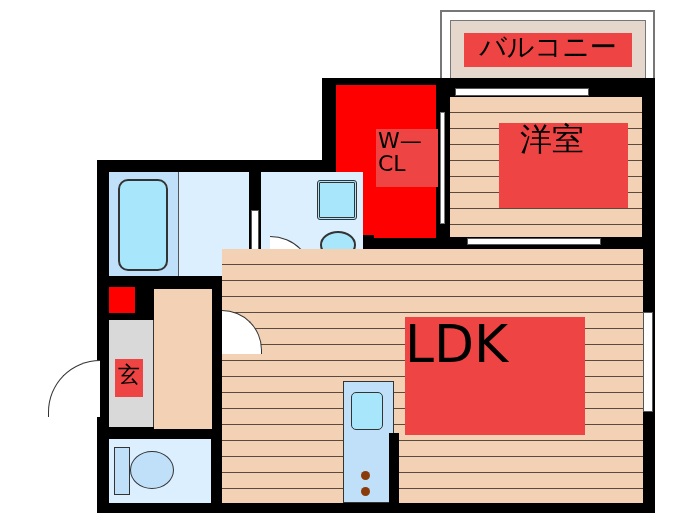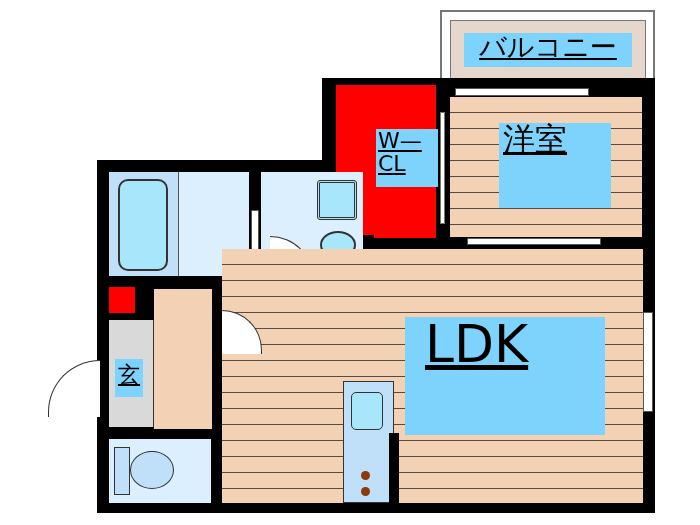--- a/index.html
+++ b/index.html
@@ -1,20 +1,20 @@
 <!DOCTYPE html>
 <html><head>
 <meta charset="utf-8">
 <style>
   html, body { margin:0; padding:0; background:#ffffff; }
   body { width:700px; height:525px; position:relative; overflow:hidden; font-family:"DejaVu Sans", sans-serif; }
   .abs { position:absolute; box-sizing:border-box; }
   .wall { background:#000; }
   .floor { background: repeating-linear-gradient(to bottom, #f2d1b4 0px, #f2d1b4 15px, #5a4a40 15px, #5a4a40 16px); }
-  .label { background:#7dd3fc; color:#000; position:absolute; line-height:1.05;text-decoration:underline; }
+  .label { background:#ef4444; color:#000; position:absolute; line-height:1.05; }
   .wet { background:#dcefff; }
 </style>
 </head>
 <body>
 
 <div>
 
   <div class="abs" style="left:440px;top:10px;width:215px;height:85px;border:2px solid #777;background:#fff;"></div>
   <div class="abs" style="left:450px;top:20px;width:196px;height:66px;background:#e5d7cc;border:1px solid #777;"></div>
   <div class="label" style="left:464px;top:33px;width:168px;height:34px;font-size:27px;text-align:center;">バルコニー</div>
@@ -25,21 +25,21 @@
   <div class="abs" style="left:336px;top:85px;width:100px;height:150px;background:#ff0000;"></div>
   <div class="abs" style="left:374px;top:85px;width:62px;height:153px;background:#ff0000;"></div>
   <div class="label" style="left:376px;top:129px;width:60px;height:58px;font-size:22px;padding-left:2px;">
     <div>W—</div>
     <div>CL</div>
   </div>
   <div class="abs" style="left:440px;top:112px;width:5px;height:112px;background:#fff;border:1px solid #777;"></div>
 
   <div class="abs floor" style="left:450px;top:97px;width:192px;height:140px;"></div>
   <div class="abs" style="left:455px;top:88px;width:134px;height:8px;background:#fff;border:1px solid #555;"></div>
-  <div class="label" style="left:499px;top:123px;width:108px;height:85px;font-size:32px;padding-left:4px;">
+  <div class="label" style="left:499px;top:123px;width:108px;height:85px;font-size:32px;padding-left:21px;">
     <div>洋室</div>
   </div>
   <div class="abs" style="left:467px;top:238px;width:134px;height:7px;background:#fff;border:1px solid #555;"></div>
 
   <div class="abs wet" style="left:109px;top:172px;width:140px;height:104px;"></div>
   <div class="abs" style="left:109px;top:172px;width:70px;height:104px;background:#bfe0f8;border-right:1px solid #555;"></div>
   <div class="abs" style="left:118px;top:179px;width:50px;height:92px;background:#a8e6fb;border:2px solid #333;border-radius:10px;"></div>
   <div class="abs" style="left:251px;top:210px;width:8px;height:52px;background:#fff;border:1px solid #555;"></div>
 
   <div class="abs wet" style="left:261px;top:172px;width:102px;height:104px;"></div>
@@ -53,21 +53,21 @@
   <div class="label" style="left:115px;top:359px;width:28px;height:34px;font-size:22px;text-align:center;padding-top:4px;">玄</div>
   <div class="abs" style="left:48px;top:360px;width:52px;height:57px;background:#fff;border-top:1px solid #333;border-left:1px solid #333;border-top-left-radius:52px;"></div>
 
   <div class="abs wet" style="left:109px;top:439px;width:102px;height:64px;"></div>
   <div class="abs" style="left:114px;top:447px;width:16px;height:48px;background:#bfe0f8;border:1px solid #333;"></div>
   <div class="abs" style="left:130px;top:451px;width:44px;height:38px;background:#bfe0f8;border:1px solid #333;border-radius:50%;"></div>
 
   <div class="abs floor" style="left:222px;top:249px;width:421px;height:254px;"></div>
   <div class="abs" style="left:222px;top:310px;width:40px;height:44px;background:#fff;border-top:1px solid #333;border-right:1px solid #333;border-top-right-radius:40px;"></div>
   <div class="abs" style="left:643px;top:312px;width:10px;height:100px;background:#fff;border:1px solid #555;"></div>
-  <div class="label" style="left:405px;top:317px;width:180px;height:118px;font-size:52px;padding-left:20px;">
+  <div class="label" style="left:405px;top:317px;width:180px;height:118px;font-size:52px;padding-left:0;">
     <div>LDK</div>
   </div>
 
   <div class="abs" style="left:343px;top:381px;width:51px;height:122px;background:#bfe0f8;border:1px solid #333;"></div>
   <div class="abs" style="left:351px;top:392px;width:32px;height:38px;background:#a8e6fb;border:1px solid #333;border-radius:5px;"></div>
   <div class="abs" style="left:361px;top:471px;width:9px;height:9px;background:#8b3a0a;border-radius:50%;"></div>
   <div class="abs" style="left:361px;top:487px;width:9px;height:9px;background:#8b3a0a;border-radius:50%;"></div>
   <div class="abs wall" style="left:389px;top:433px;width:10px;height:72px;"></div>
 </div>
 

